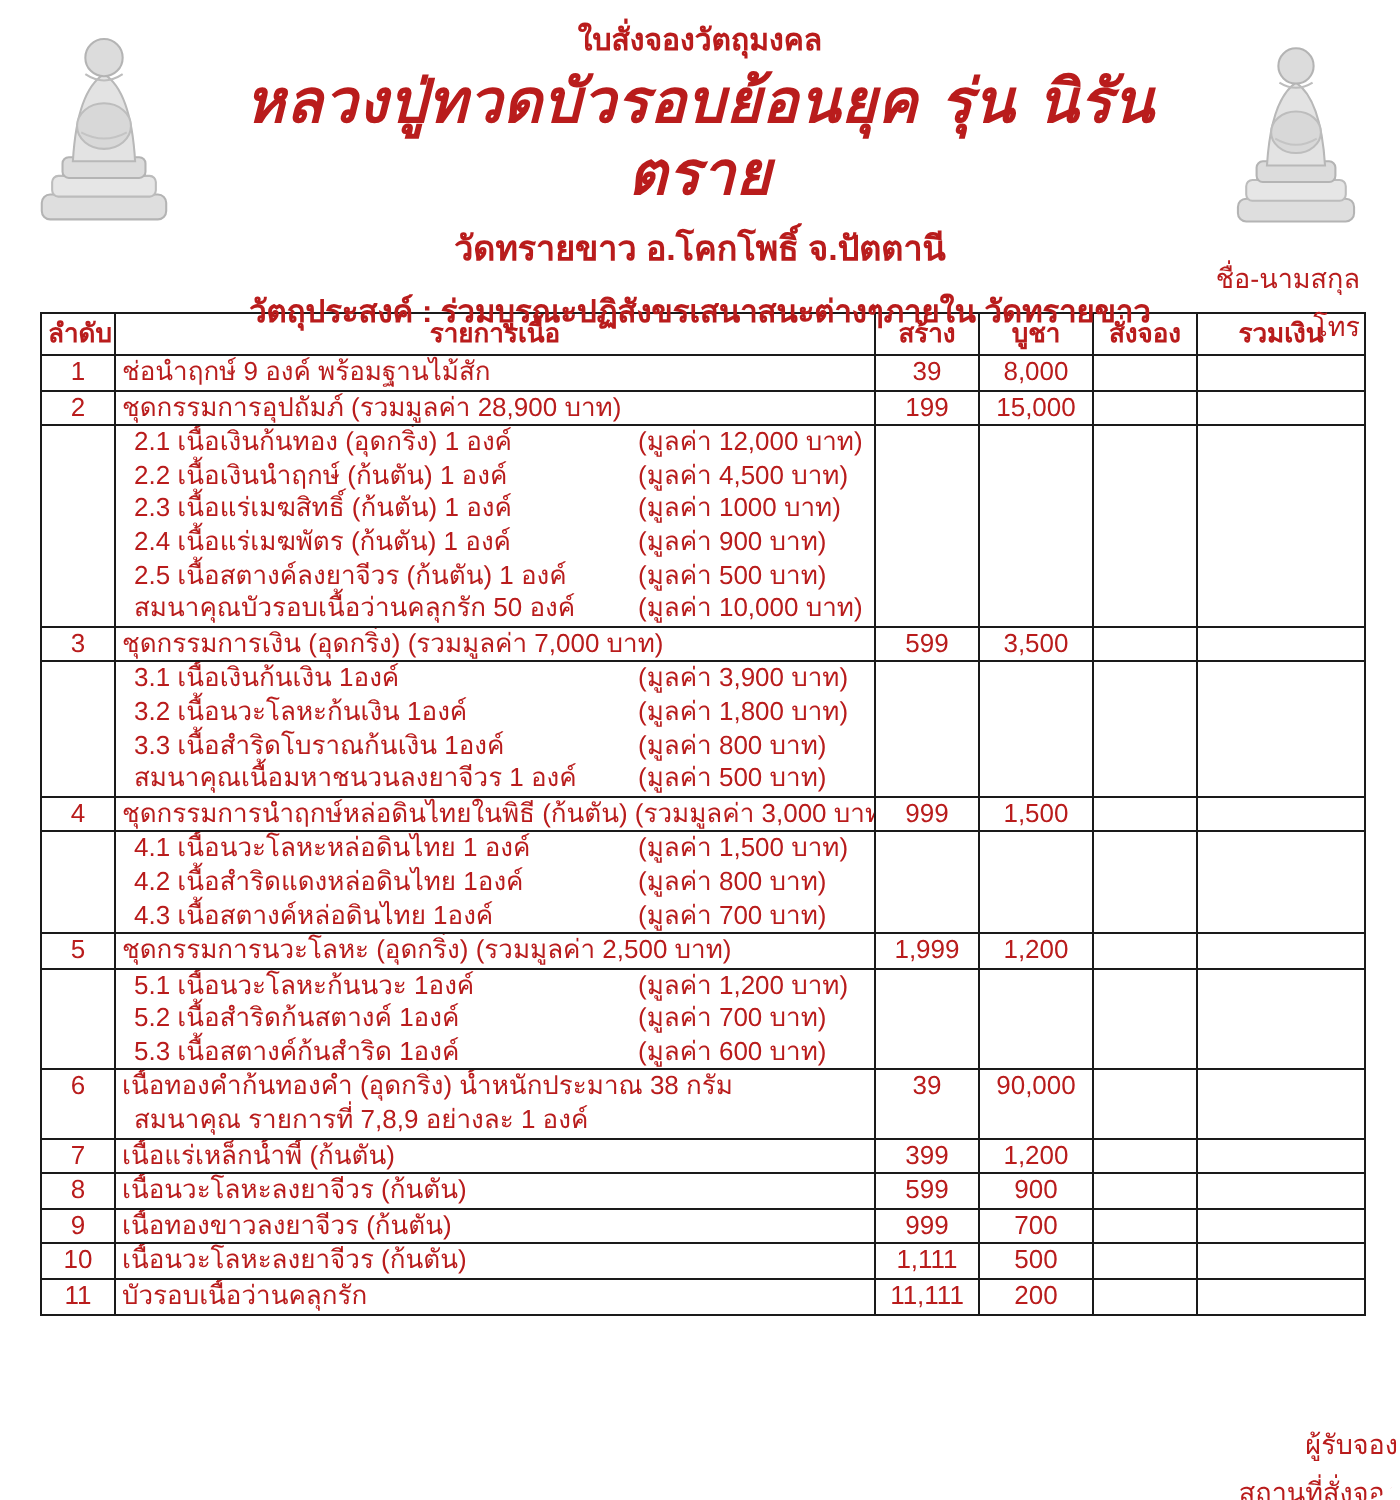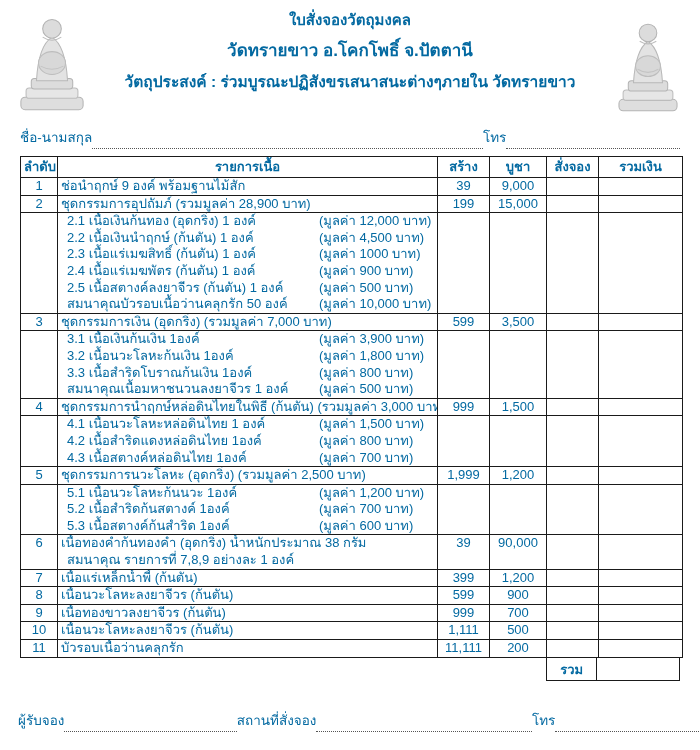--- a/index.html
+++ b/index.html
@@ -1,20 +1,20 @@
 <!DOCTYPE html>
 <html><head>
 <meta charset="utf-8">
 <style>
   html,body{margin:0;padding:0;background:#fff;}
   .sheet{
     position:relative;
     width:700px;height:750px;
     background:#fff;
-    color:#0369a1;
+    color:#b91c1c;
     font-family:"Liberation Sans", sans-serif;
     box-sizing:border-box;
     overflow:hidden;
     border-radius:18px;
   }
   
   .hdr{
     display:flex;
     align-items:flex-start;
     justify-content:space-between;
@@ -39,20 +39,21 @@
     letter-spacing:.5px;
   }
   .hdr-line3{font-size:17px;font-weight:bold;margin-top:4px;text-align:center;}
   .hdr-line4{font-size:15.5px;font-weight:bold;margin-top:6px;}
   
   .fillin{padding:6px 20px 0 20px;}
   .fill-line{
     display:flex;align-items:flex-end;
     font-size:13.5px;
     height:21px;
+    flex-direction:column;
   }
   .fill-label{white-space:nowrap;padding-bottom:1px;}
   .dots{border-bottom:1.5px dotted #555;height:14px;}
   
   .tbl-wrap{padding:7px 20px 0 20px;}
   table{
     border-collapse:collapse;
     table-layout:fixed;
     width:660px;
     font-size:13px;
@@ -110,20 +111,21 @@
       <rect x="20" y="70" width="40" height="10" rx="3" fill="#dcdcdc" stroke="#b4b4b4"></rect>
       <path d="M25 72 Q27 38 40 30 Q53 38 55 72 Z" fill="#e3e3e3" stroke="#b8b8b8"></path>
       <ellipse cx="40" cy="55" rx="13" ry="11" fill="#d8d8d8" stroke="#bdbdbd"></ellipse>
       <circle cx="40" cy="22" r="9" fill="#dcdcdc" stroke="#b4b4b4"></circle>
       <path d="M31 30 Q40 36 49 30" fill="none" stroke="#bdbdbd"></path>
       <path d="M29 58 Q40 64 51 58" fill="none" stroke="#c4c4c4"></path>
     </svg>
 
     <div class="hdr-center">
       <div class="hdr-line1">ใบสั่งจองวัตถุมงคล</div>
+      <div class="hdr-line2">หลวงปู่ทวดบัวรอบย้อนยุค รุ่น นิรันตราย</div>
       <div class="hdr-line3">วัดทรายขาว อ.โคกโพธิ์ จ.ปัตตานี</div>
       <div class="hdr-line4">วัตถุประสงค์ : ร่วมบูรณะปฏิสังขรเสนาสนะต่างๆภายใน วัดทรายขาว</div>
     </div>
 
     <svg class="amulet" viewBox="0 0 80 108" xmlns="http://www.w3.org/2000/svg">
       <rect x="12" y="90" width="56" height="11" rx="4" fill="#dedede" stroke="#b4b4b4"></rect>
       <rect x="16" y="81" width="48" height="10" rx="3" fill="#e6e6e6" stroke="#bcbcbc"></rect>
       <rect x="21" y="72" width="38" height="10" rx="3" fill="#dcdcdc" stroke="#b4b4b4"></rect>
       <path d="M26 74 Q28 42 40 34 Q52 42 54 74 Z" fill="#e3e3e3" stroke="#b8b8b8"></path>
       <ellipse cx="40" cy="58" rx="12" ry="10" fill="#d8d8d8" stroke="#bdbdbd"></ellipse>
@@ -162,21 +164,21 @@
           <th>รวมเงิน</th>
         </tr>
       </thead>
       <tbody id="tbody">
           <tr>
             <td class="c-no">1</td>
             <td>
               <div>ช่อนำฤกษ์ 9 องค์ พร้อมฐานไม้สัก</div>
             </td>
             <td class="c-num">39</td>
-            <td class="c-num">9,000</td>
+            <td class="c-num">8,000</td>
             <td></td>
             <td></td>
           </tr>
           <tr>
             <td class="c-no">2</td>
             <td>
               <div>ชุดกรรมการอุปถัมภ์ (รวมมูลค่า 28,900 บาท)</div>
             </td>
             <td class="c-num">199</td>
             <td class="c-num">15,000</td>
@@ -371,24 +373,20 @@
             </td>
             <td class="c-num">11,111</td>
             <td class="c-num">200</td>
             <td></td>
             <td></td>
           </tr>
         </tbody>
     </table>
   </div>
 
-  <div class="total-row">
-    <div class="total-cell total-label">รวม</div>
-    <div class="total-cell total-value"></div>
-  </div>
 
   <div class="footer">
     <div class="fill-line">
       <span class="fill-label">ผู้รับจอง</span>
       <span class="dots" style="flex:1.2"></span>
       <span class="fill-label">สถานที่สั่งจอง</span>
       <span class="dots" style="flex:1.5"></span>
       <span class="fill-label">โทร</span>
       <span class="dots" style="flex:1"></span>
     </div>

